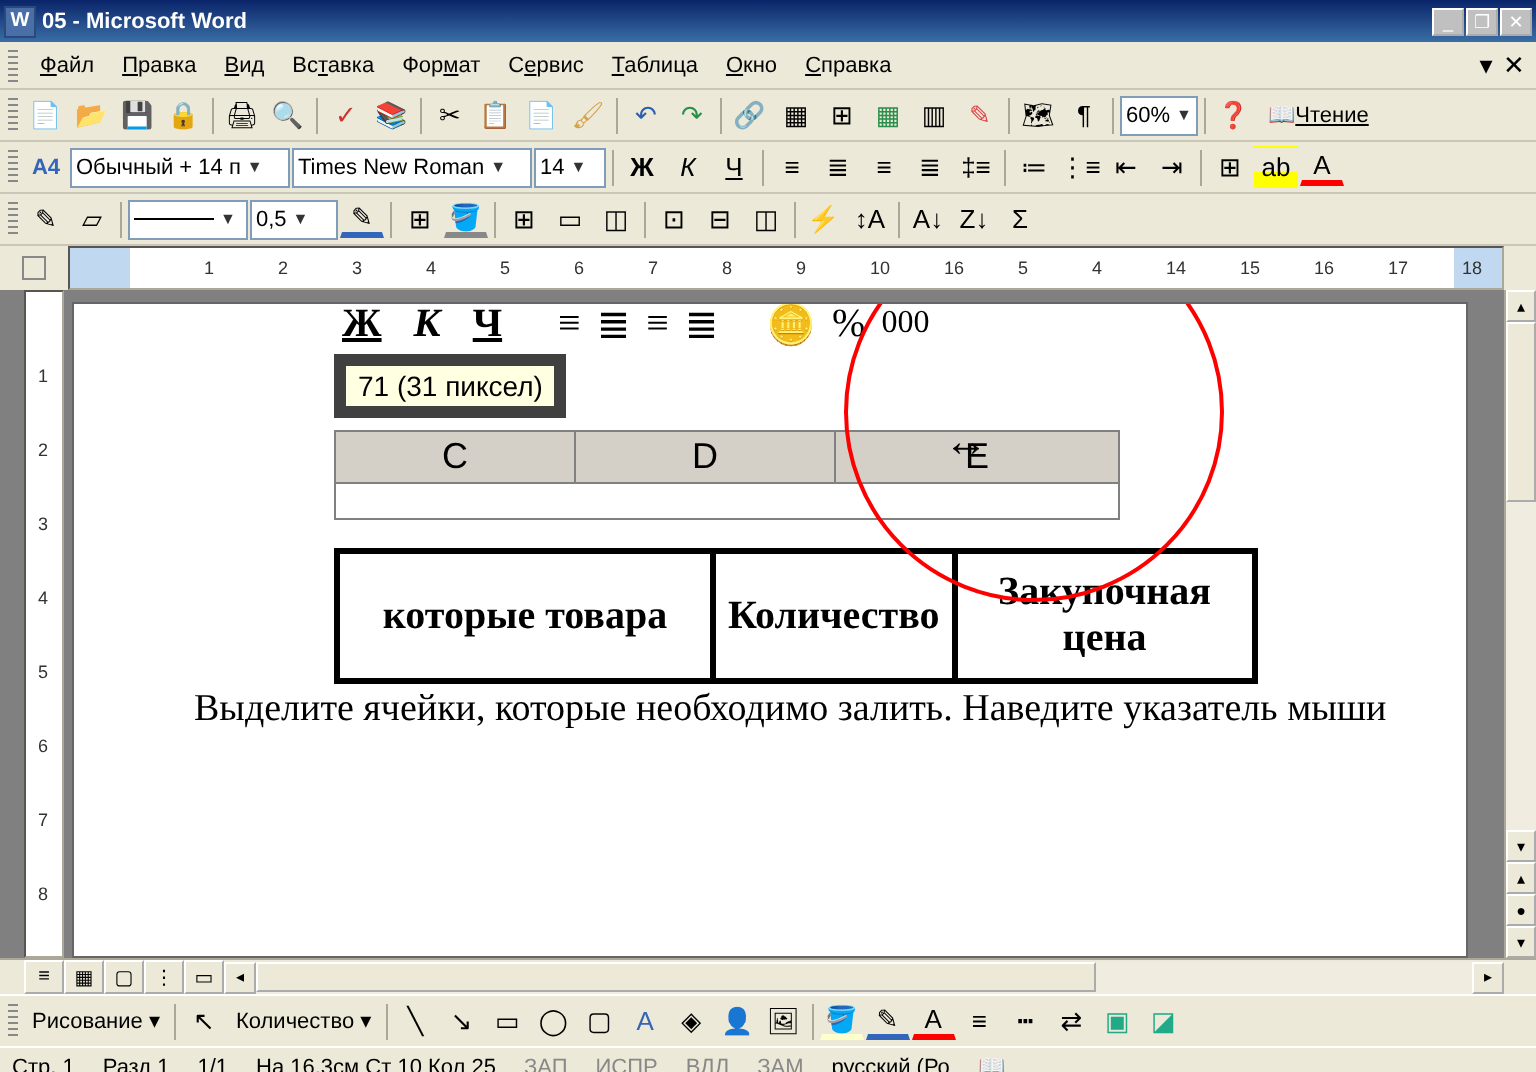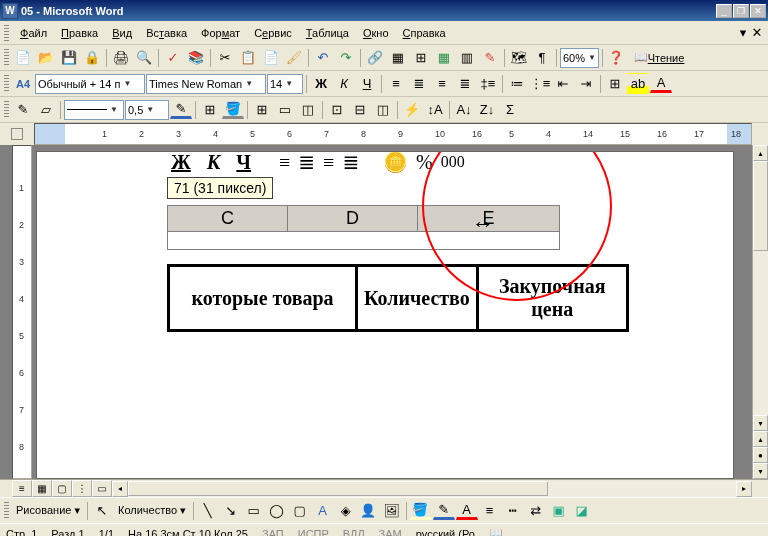--- a/index.html
+++ b/index.html
@@ -32,21 +32,21 @@
   
   .doc-area { display: flex; height: 334px; background: #808080; }
   .ruler-v { width: 20px; background: white; border: 1px inset #aca899; margin: 0 2px 0 12px; position: relative; }
   .rv-tick { position: absolute; left: 6px; font-size: 9px; color: #333; }
   .page { flex: 1; background: #808080; padding: 6px 18px 0 2px; overflow: hidden; position: relative; }
   .paper { background: white; border: 1px solid #666; height: 328px; padding: 0 10px; position: relative; overflow: hidden; }
   
   .excel-img { position: relative; margin-left: 120px; margin-top: -5px; }
   .excel-toolbar { display: flex; gap: 8px; font-family: 'Times New Roman'; font-size: 20px; align-items: center; height: 30px; }
   .ex-fmt { font-weight: bold; font-style: italic; padding: 0 4px; }
-  .ex-tooltip { background: #ffffe1; border: 1px solid #404040; padding: 2px 6px; font-size: 14px; font-family: Arial; display: inline-block; margin-top: 0px; }
+  .ex-tooltip { background: #ffffe1; border: 6px solid #404040; padding: 2px 6px; font-size: 14px; font-family: Arial; display: inline-block; margin-top: 0px; }
   .ex-grid { margin-top: 6px; border-collapse: collapse; }
   .ex-grid td, .ex-grid th { border: 1px solid #808080; background: #d4d0c8; font-family: Arial; font-size: 18px; font-weight: normal; text-align: center; }
   .ex-grid .colhead { height: 26px; }
   .ex-data { border-collapse: collapse; margin-top: 14px; }
   .ex-data td { border: 3px solid black; background: white; font-family: 'Times New Roman'; font-size: 20px; font-weight: bold; text-align: center; padding: 8px 6px; }
   
   .red-circle { position: absolute; width: 190px; height: 190px; border: 2px solid red; border-radius: 50%; left: 255px; top: -36px; }
   .resize-arrow { position: absolute; left: 305px; top: 61px; font-size: 22px; font-weight: bold; }
   
   .doc-h2 { font-family: 'Times New Roman'; font-size: 20px; font-weight: bold; text-decoration: underline; margin-top: 38px; }
@@ -286,20 +286,21 @@
               <tr>
             <td style="width:188px">которые товара</td>
             <td style="width:60px;line-height:1.1">Количество</td>
             <td style="width:150px">Закупочная цена</td>
           </tr>
         </tbody>
           </table>
         <div class="red-circle"></div>
         <div class="resize-arrow">↔</div>
       </div>
+      <div class="doc-p">Выделите ячейки, которые необходимо залить. Наведите указатель мыши</div>
     </div>
   </div>
   <div class="scroll-v">
     <div class="scroll-btn">▴</div>
     <div class="scroll-track-v">
         <div class="scroll-thumb-v"></div>
       </div>
     <div class="scroll-nav">
       <div class="scroll-btn">▾</div>
       <div class="scroll-btn">▴</div>

